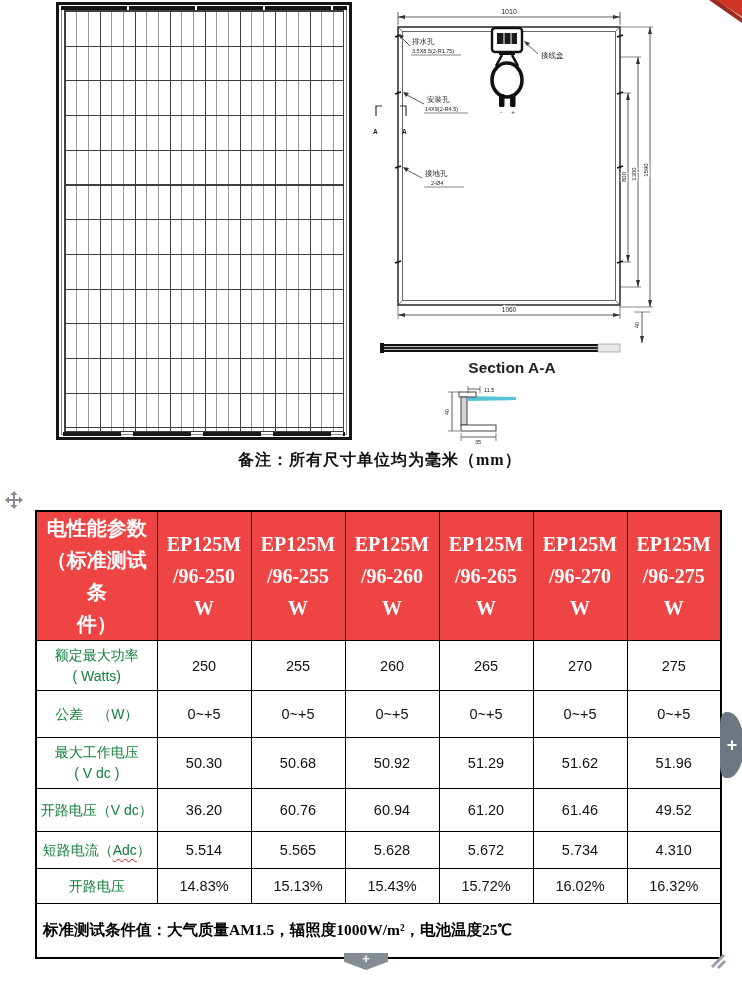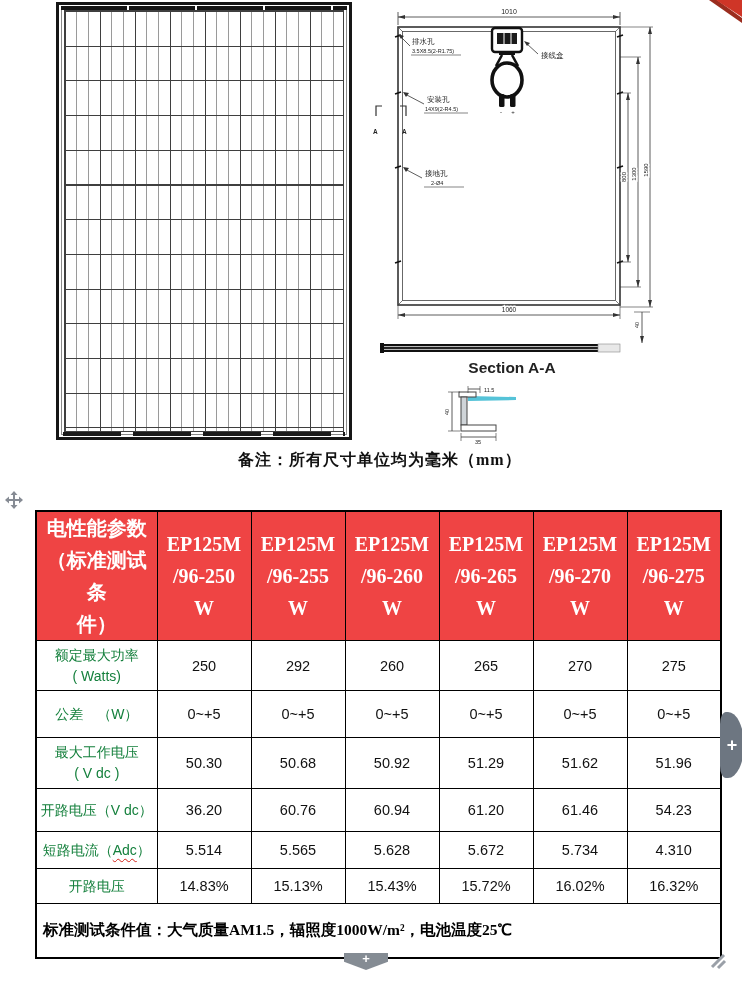--- a/index.html
+++ b/index.html
@@ -247,21 +247,21 @@
 /96-270
 W</th>
         <th>EP125M
 /96-275
 W</th>
       </tr>
       <tr class="h-r1">
         <td class="lbl">额定最大功率
 ( Watts)</td>
         <td class="val">250</td>
-        <td class="val">292</td>
+        <td class="val">255</td>
         <td class="val">260</td>
         <td class="val">265</td>
         <td class="val">270</td>
         <td class="val">275</td>
       </tr>
       <tr class="h-r2">
         <td class="lbl">公差　（W）</td>
         <td class="val">0~+5</td>
         <td class="val">0~+5</td>
         <td class="val">0~+5</td>
@@ -279,21 +279,21 @@
         <td class="val">51.62</td>
         <td class="val">51.96</td>
       </tr>
       <tr class="h-r5">
         <td class="lbl">开路电压（V dc）</td>
         <td class="val">36.20</td>
         <td class="val">60.76</td>
         <td class="val">60.94</td>
         <td class="val">61.20</td>
         <td class="val">61.46</td>
-        <td class="val">54.23</td>
+        <td class="val">49.52</td>
       </tr>
       <tr class="h-r6">
         <td class="lbl"><span>短路电流（</span><span class="misspell">Adc</span><span>）</span></td>
         <td class="val">5.514</td>
         <td class="val">5.565</td>
         <td class="val">5.628</td>
         <td class="val">5.672</td>
         <td class="val">5.734</td>
         <td class="val">4.310</td>
       </tr>

